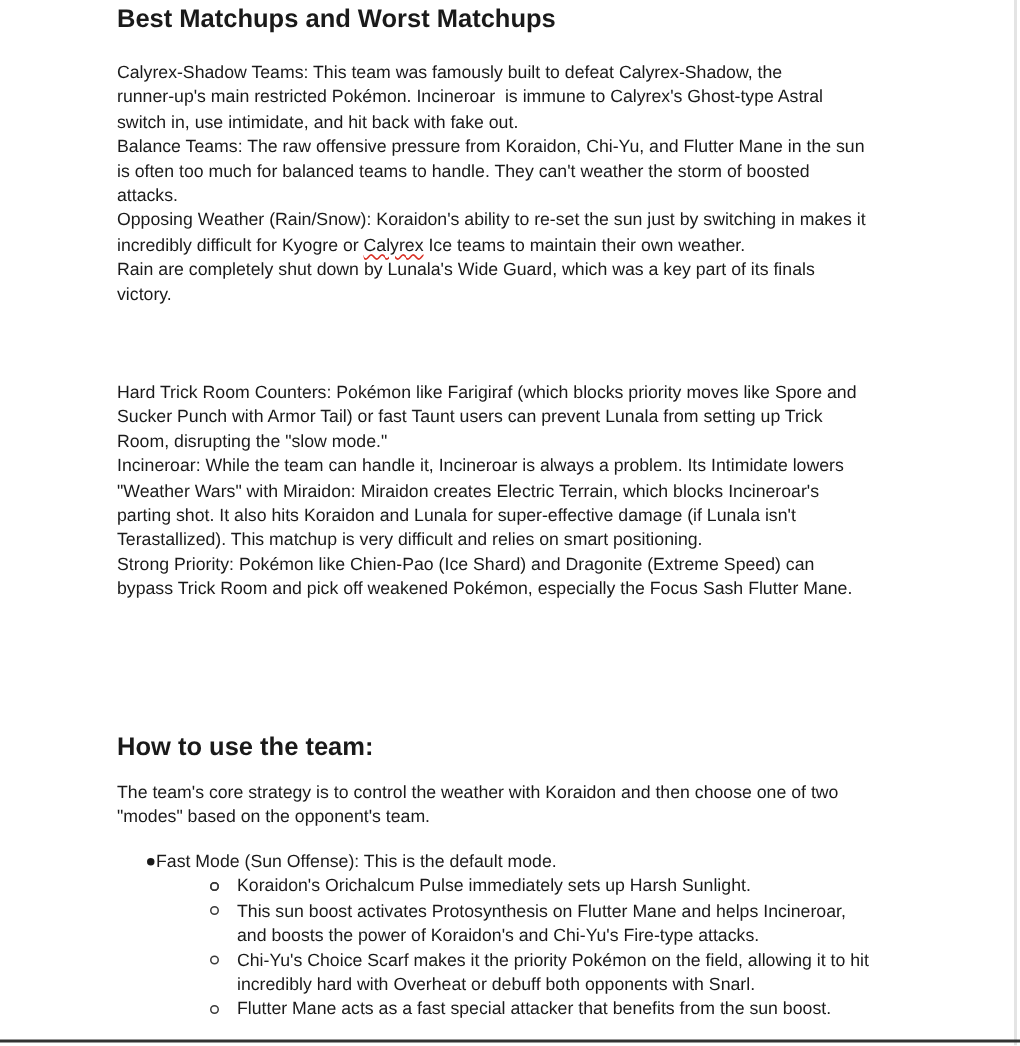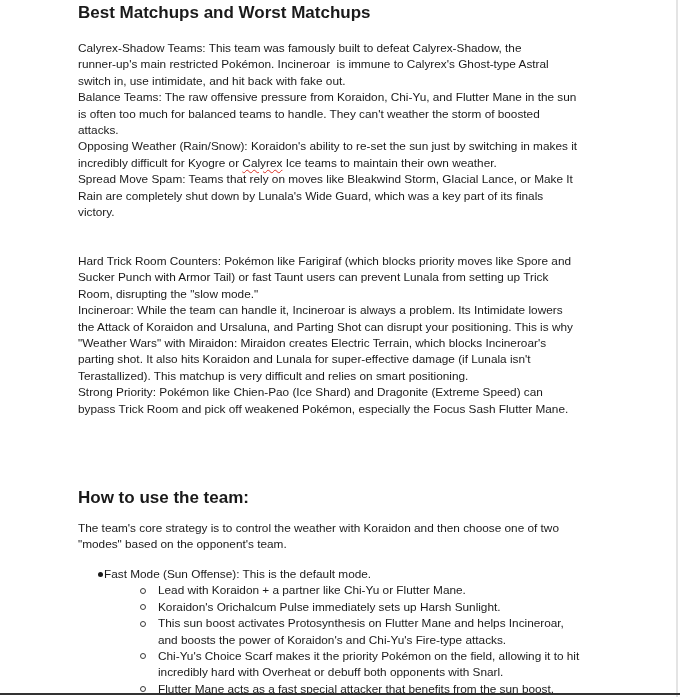--- a/index.html
+++ b/index.html
@@ -72,31 +72,29 @@
 
 <div id="block1" class="abs">
     <div class="tline">Calyrex-Shadow Teams: This team was famously built to defeat Calyrex-Shadow, the</div>
     <div class="tline">runner-up's main restricted Pokémon. Incineroar  is immune to Calyrex's Ghost-type Astral</div>
     <div class="tline">switch in, use intimidate, and hit back with fake out.</div>
     <div class="tline">Balance Teams: The raw offensive pressure from Koraidon, Chi-Yu, and Flutter Mane in the sun</div>
     <div class="tline">is often too much for balanced teams to handle. They can't weather the storm of boosted</div>
     <div class="tline">attacks.</div>
     <div class="tline">Opposing Weather (Rain/Snow): Koraidon's ability to re-set the sun just by switching in makes it</div>
     <div class="tline"><span>incredibly difficult for Kyogre or </span><span class="misspelled">Calyrex</span><span> Ice teams to maintain their own weather.</span></div>
-    <div class="tline">Spread Move Spam: Teams that rely on moves like Bleakwind Storm, Glacial Lance, or Make It</div>
     <div class="tline">Rain are completely shut down by Lunala's Wide Guard, which was a key part of its finals</div>
     <div class="tline">victory.</div>
   </div>
 
 <div id="block2" class="abs">
     <div class="tline">Hard Trick Room Counters: Pokémon like Farigiraf (which blocks priority moves like Spore and</div>
     <div class="tline">Sucker Punch with Armor Tail) or fast Taunt users can prevent Lunala from setting up Trick</div>
     <div class="tline">Room, disrupting the "slow mode."</div>
     <div class="tline">Incineroar: While the team can handle it, Incineroar is always a problem. Its Intimidate lowers</div>
-    <div class="tline">the Attack of Koraidon and Ursaluna, and Parting Shot can disrupt your positioning. This is why</div>
     <div class="tline">"Weather Wars" with Miraidon: Miraidon creates Electric Terrain, which blocks Incineroar's</div>
     <div class="tline">parting shot. It also hits Koraidon and Lunala for super-effective damage (if Lunala isn't</div>
     <div class="tline">Terastallized). This matchup is very difficult and relies on smart positioning.</div>
     <div class="tline">Strong Priority: Pokémon like Chien-Pao (Ice Shard) and Dragonite (Extreme Speed) can</div>
     <div class="tline">bypass Trick Room and pick off weakened Pokémon, especially the Focus Sash Flutter Mane.</div>
   </div>
 
 <div id="heading2" class="abs doc-heading">How to use the team:</div>
 
 <div id="block3" class="abs">
@@ -107,23 +105,20 @@
 <div id="bullets" class="abs">
   <div class="l1-item">
     <span class="l1-marker"></span>
     <div class="l1-text">
       <div class="tline">Fast Mode (Sun Offense): This is the default mode.</div>
     </div>
   </div>
   <div id="l2-container">
       <div class="l2-item">
         <span class="l2-marker"></span>
-        <div class="l2-text">
-          <div class="tline">Lead with Koraidon + a partner like Chi-Yu or Flutter Mane.</div>
-        </div>
       </div>
       <div class="l2-item">
         <span class="l2-marker"></span>
         <div class="l2-text">
           <div class="tline">Koraidon's Orichalcum Pulse immediately sets up Harsh Sunlight.</div>
         </div>
       </div>
       <div class="l2-item">
         <span class="l2-marker"></span>
         <div class="l2-text">

